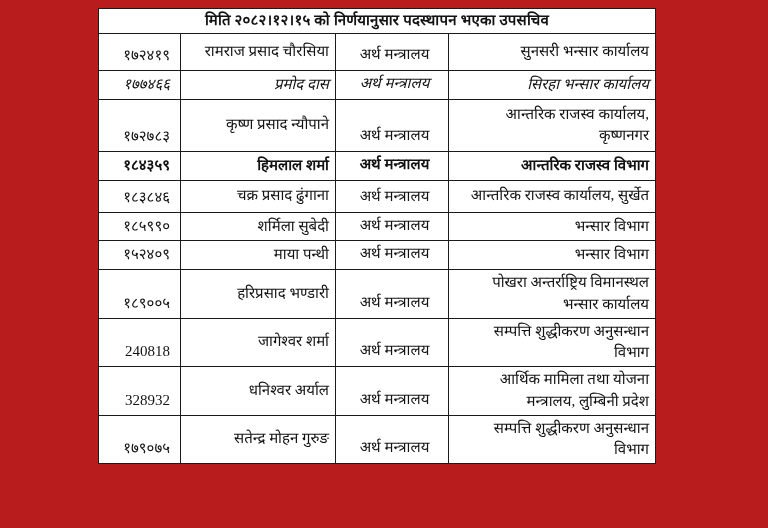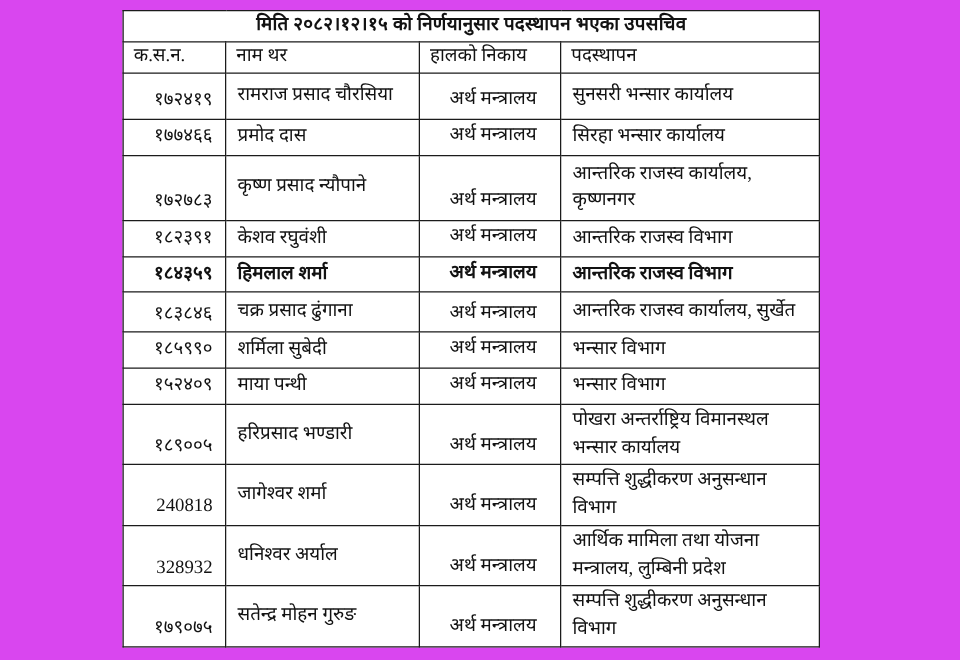--- a/index.html
+++ b/index.html
@@ -1,21 +1,21 @@
 <!DOCTYPE html>
 <html><head>
 <meta charset="utf-8">
 <style>
   * { margin: 0; padding: 0; box-sizing: border-box; }
   html, body { background: #e9e9e9; }
   .page {
     position: relative;
     width: 768px;
     height: 528px;
-    background: #d946ef;
+    background: #b91c1c;
     overflow: hidden;
     font-family: "Liberation Serif", "DejaVu Serif", serif;
     color: #121212;
   }
   table.doc-table {
     position: absolute;
     left: 98px;
     top: 8px;
     width: 557px;
     border-collapse: collapse;
@@ -43,82 +43,70 @@
     height: 25px;
     padding: 1px 8px;
     vertical-align: middle;
   }
   td.sn-cell {
     text-align: right;
     vertical-align: bottom;
     padding: 2px 10px 3px 21px;
   }
   td.name-cell {
-    text-align: left;
+    text-align: right;
     vertical-align: middle;
     padding: 2px 6px 2px 9px;
   }
   td.agency-cell {
     text-align: center;
     vertical-align: bottom;
     padding: 2px 4px 4px 9px;
     margin-top: 20px;
   }
   td.placement-cell {
-    text-align: left;
+    text-align: right;
     vertical-align: middle;
     padding: 2px 6px 2px 9px;
   }
 </style>
 </head>
 <body>
 
 <div class="page">
   <table class="doc-table">
     <colgroup>
       <col style="width:82px">
       <col style="width:155px">
       <col style="width:113px">
       <col style="width:207px">
     </colgroup>
     <thead>
       <tr>
         <th class="title-cell" colspan="4">मिति २०८२।१२।१५ को निर्णयानुसार पदस्थापन भएका उपसचिव</th>
       </tr>
-      <tr class="head-row">
-        <th>क.स.न.</th>
-        <th>नाम थर</th>
-        <th>हालको निकाय</th>
-        <th>पदस्थापन</th>
-      </tr>
     </thead>
     <tbody id="table-body">
         <tr style="height: 37px;">
           <td class="sn-cell">१७२४१९</td>
           <td class="name-cell">रामराज प्रसाद चौरसिया</td>
           <td class="agency-cell">अर्थ मन्त्रालय</td>
           <td class="placement-cell">सुनसरी भन्सार कार्यालय</td>
         </tr>
-        <tr style="height: 22px;">
+        <tr style="height: 22px; font-style: italic;">
           <td class="sn-cell">१७७४६६</td>
           <td class="name-cell">प्रमोद दास</td>
           <td class="agency-cell">अर्थ मन्त्रालय</td>
           <td class="placement-cell">सिरहा भन्सार कार्यालय</td>
         </tr>
         <tr style="height: 52px;">
           <td class="sn-cell">१७२७८३</td>
           <td class="name-cell">कृष्ण प्रसाद न्यौपाने</td>
           <td class="agency-cell">अर्थ मन्त्रालय</td>
           <td class="placement-cell">आन्तरिक राजस्व कार्यालय, कृष्णनगर</td>
-        </tr>
-        <tr style="height: 21px;">
-          <td class="sn-cell">१८२३९१</td>
-          <td class="name-cell">केशव रघुवंशी</td>
-          <td class="agency-cell">अर्थ मन्त्रालय</td>
-          <td class="placement-cell">आन्तरिक राजस्व विभाग</td>
         </tr>
         <tr style="height: 22px; font-weight: bold;">
           <td class="sn-cell">१८४३५९</td>
           <td class="name-cell">हिमलाल शर्मा</td>
           <td class="agency-cell">अर्थ मन्त्रालय</td>
           <td class="placement-cell">आन्तरिक राजस्व विभाग</td>
         </tr>
         <tr style="height: 32px;">
           <td class="sn-cell">१८३८४६</td>
           <td class="name-cell">चक्र प्रसाद ढुंगाना</td>

